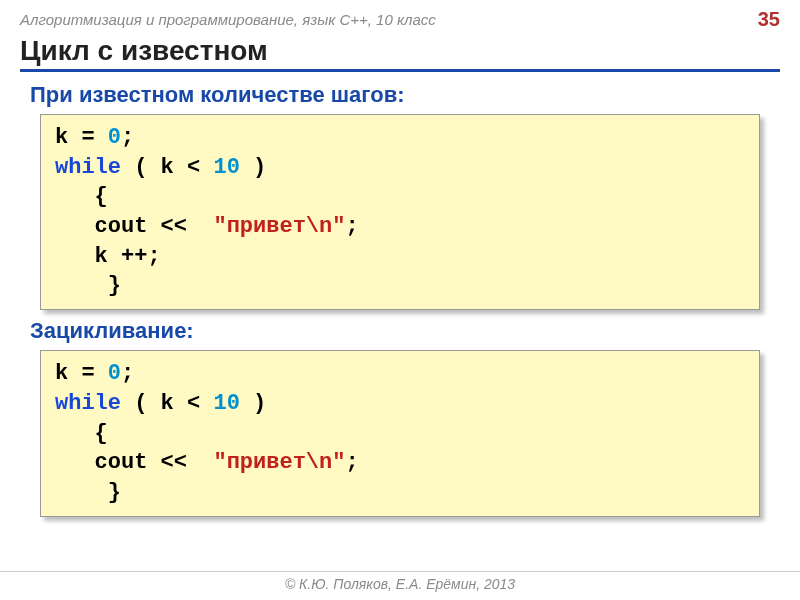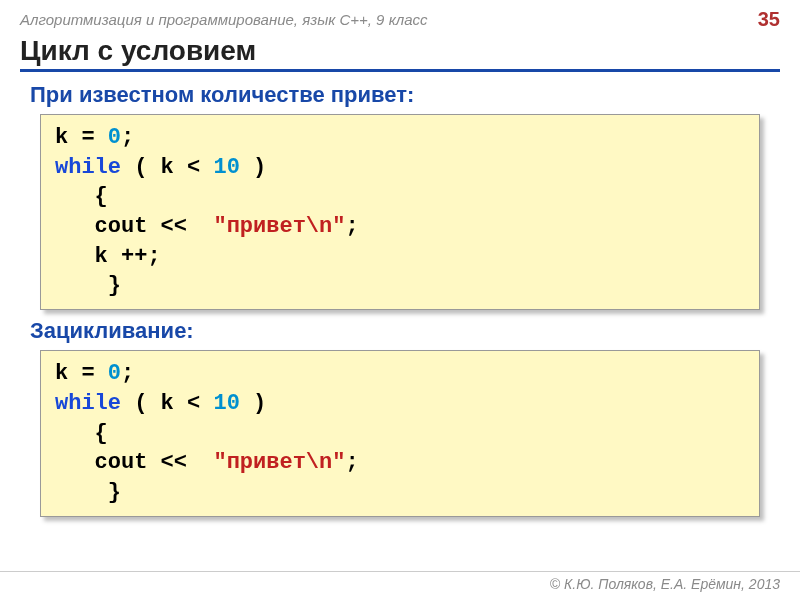--- a/index.html
+++ b/index.html
@@ -63,42 +63,42 @@
     }
     .kw { color: #1848d8; }
     .num { color: #0090d0; }
     .str { color: #c02020; }
     .footer {
       position: absolute;
       bottom: 8px;
       left: 0;
       right: 0;
       display: flex;
-      justify-content: flex-end;
+      justify-content: center;
       padding: 0 20px;
       font-style: italic;
       color: #8a8a8a;
       font-size: 14px;
       border-top: 1px solid #ccc;
       padding-top: 4px;
     }
   </style>
 </head>
 <body>
 
 <div class="header">
-  <span>Алгоритмизация и программирование, язык  C++, 9 класс</span>
+  <span>Алгоритмизация и программирование, язык  C++, 10 класс</span>
   <span class="page-num">35</span>
 </div>
 
 <div class="title-wrap">
-  <div class="title">Цикл с условием</div>
+  <div class="title">Цикл с известном</div>
 </div>
 
-<div class="subtitle">При известном количестве привет:</div>
+<div class="subtitle">При известном количестве шагов:</div>
 
 <div class="codebox-wrap">
   <div class="codebox"><span>k = </span><span class="num">0</span><span>;</span>
 <span class="kw">while</span><span> ( k &lt; </span><span class="num">10</span><span> )</span>
 <span>   {</span>
 <span>   cout &lt;&lt;  </span><span class="str">"привет\n"</span><span>;</span>
 <span>   k ++;</span>
 <span>    }</span></div>
 </div>
 

